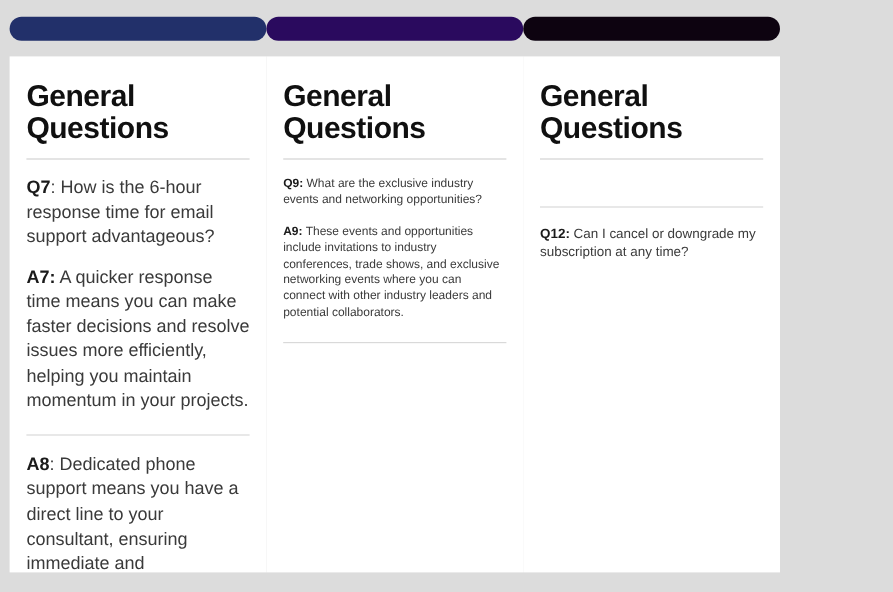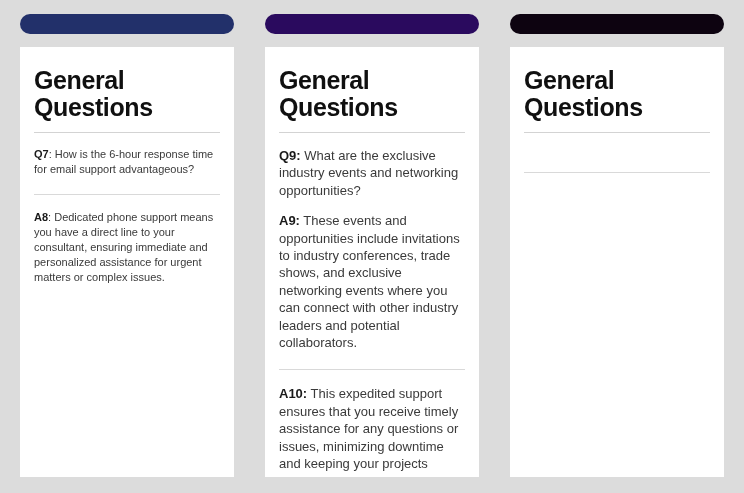--- a/index.html
+++ b/index.html
@@ -11,22 +11,21 @@
     height: 493px;
     background: #dcdcdc;
     font-family: "Liberation Sans", sans-serif;
     overflow: hidden;
   }
   .board {
     position: relative;
     width: 744px;
     height: 493px;
     display: flex;
-    justify-content: space-between;
-    padding: 0 20px;
+    padding: 0 8px;
     box-sizing: border-box;
   }
   .column {
     width: 214px;
     display: flex;
     flex-direction: column;
   }
   .top-bar {
     height: 20px;
     border-radius: 10px;
@@ -63,54 +62,55 @@
     border: 0;
     margin: 0;
   }
   .qa-block {
     padding-top: 15px;
   }
   .qa-block.first {
     padding-top: 14px;
   }
   .qa {
-    font-size: 11px;
+    font-size: 15px;
     line-height: 1.37;
     color: #3a3a3a;
     margin: 0;
   }
   .qa + .qa {
     margin-top: 13px;
   }
   .qa .tag {
     font-weight: bold;
     color: #1a1a1a;
   }
   
-  .col-2 .qa { font-size: 13px; line-height: 1.34; }
+  .col-2 .qa { font-size: 10px; line-height: 1.34; }
   .col-2 .card { padding-top: 20px; }
   .col-3 .qa { font-size: 11.2px; line-height: 1.37; }
   .spacer-1 { height: 17px; }
   .spacer-2 { height: 18px; }
   .spacer-3 { height: 25px; }
 </style>
 </head>
 <body style="background: rgb(220, 220, 220);">
 
 <div class="board">
 
   <div class="column col-1">
     <div class="top-bar" style="background: rgb(34, 48, 106);"></div>
     <div class="card" style="background: rgb(255, 255, 255);">
       <h2 class="card-title">General
 Questions</h2>
       <hr class="title-rule">
 
       <div class="qa-block first">
         <p class="qa"><span class="tag">Q7</span><span>: </span><span>How is the 6-hour response time for email support advantageous?</span></p>
+        <p class="qa"><span class="tag">A7:</span><span>  </span><span>A quicker response time means you can make faster decisions and resolve issues more efficiently, helping you maintain momentum in your projects.</span></p>
       </div>
 
       <div class="spacer-1"></div>
       <hr class="section-rule">
 
       <div class="qa-block">
         <p class="qa"><span class="tag">A8</span><span>: </span><span>Dedicated phone support means you have a direct line to your consultant, ensuring immediate and personalized assistance for urgent matters or complex issues.</span></p>
       </div>
     </div>
   </div>
@@ -124,36 +124,36 @@
 
       <div class="qa-block first">
         <p class="qa"><span class="tag">Q9:</span><span> </span><span>What are the exclusive industry events and networking opportunities?</span></p>
         <p class="qa"><span class="tag">A9:</span><span> </span><span>These events and opportunities include invitations to industry conferences, trade shows, and exclusive networking events where you can connect with other industry leaders and potential collaborators.</span></p>
       </div>
 
       <div class="spacer-2"></div>
       <hr class="section-rule">
 
       <div class="qa-block">
-        <p class="qa"><span class="tag">A10:</span><span> </span><span>This expedited support ensures that you receive timely assistance for any questions or issues, minimizing downtime and keeping your projects moving smoothly.</span></p>
       </div>
     </div>
   </div>
 
   <div class="column col-3">
     <div class="top-bar" style="background: rgb(13, 3, 16);"></div>
     <div class="card" style="background: rgb(255, 255, 255);">
       <h2 class="card-title">General
 Questions</h2>
       <hr class="title-rule">
 
       <div class="qa-block first">
       </div>
 
       <div class="spacer-3"></div>
       <hr class="section-rule">
 
       <div class="qa-block">
+        <p class="qa"><span class="tag">Q12:</span><span> </span><span>Can I cancel or downgrade my subscription at any time?</span></p>
       </div>
     </div>
   </div>
 
 </div>
 
 </body></html>

